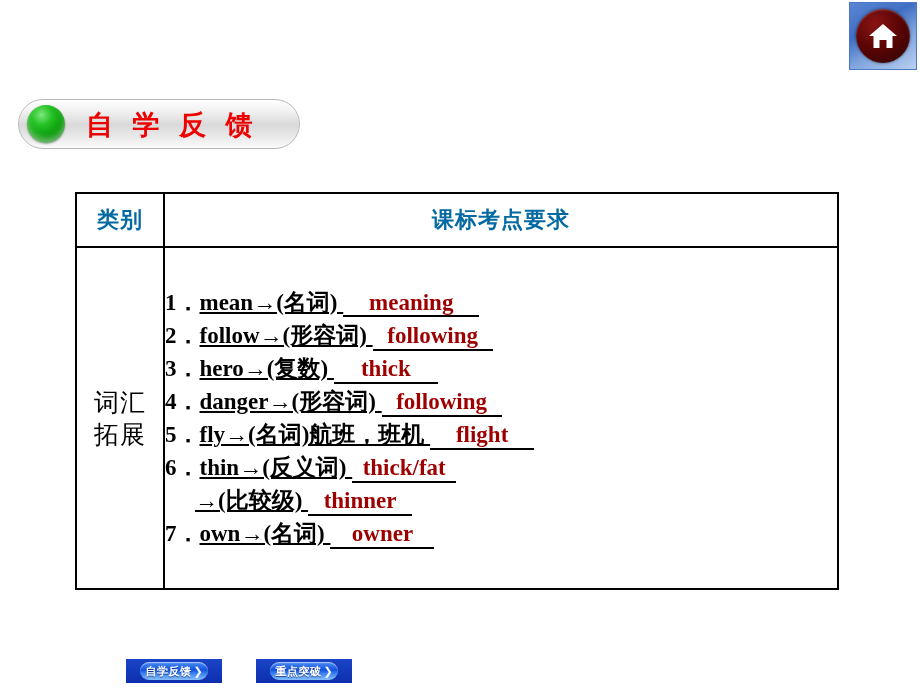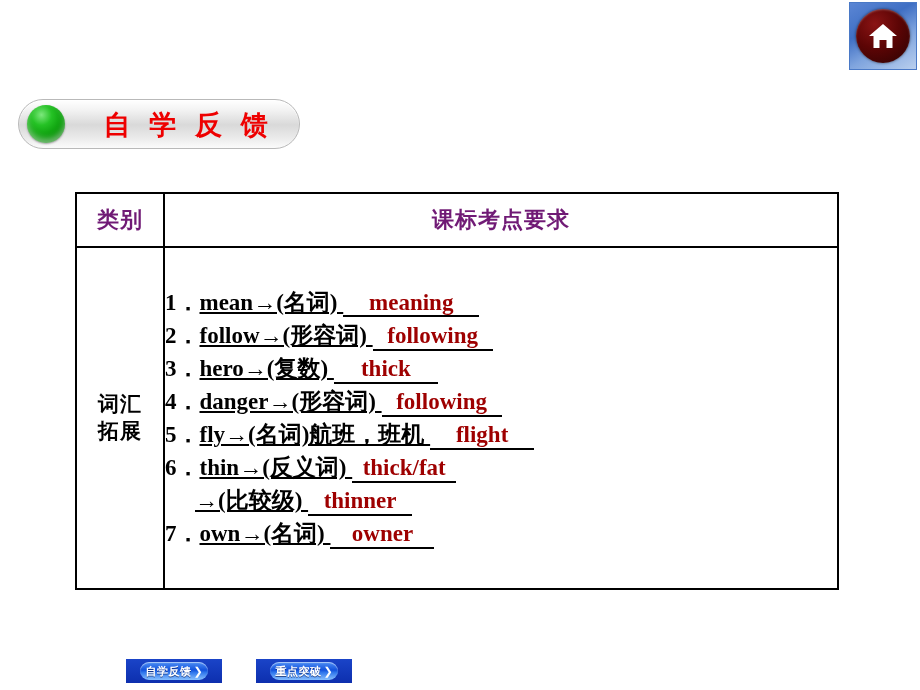--- a/index.html
+++ b/index.html
@@ -89,22 +89,22 @@
     height: 38px;
     border-radius: 50%;
     background: radial-gradient(circle at 38% 26%, #7de87d 0%, #25c225 28%, #089808 62%, #026402 100%);
     box-shadow: inset 0 -4px 6px rgba(255,255,255,0.45), 0 1px 2px rgba(0,0,0,0.35);
   }
   #banner-label {
     position: absolute;
     left: 68px;
     top: 8px;
     width: 205px;
-    text-align: center;
-    font-family: Liberation Serif, serif;
+    text-align: left;
+    font-family: Liberation Sans, sans-serif;
     font-size: 27px;
     font-weight: bold;
     color: #ee0000;
     letter-spacing: 6px;
     white-space: nowrap;
   }
 
   
   #vocab-table {
     position: absolute;
@@ -120,28 +120,28 @@
     vertical-align: middle;
   }
   .col-cat { width: 88px; }
 
   .th-cell {
     height: 52px;
     text-align: center;
     font-family: "Liberation Sans", "DejaVu Sans", sans-serif;
     font-size: 22px;
     font-weight: bold;
-    color: #701a75;
+    color: #0369a1;
     letter-spacing: 1px;
   }
   .cat-cell {
     text-align: center;
     font-family: "Liberation Sans", "DejaVu Sans", sans-serif;
-    font-size: 21px;
-    font-weight: bold;
+    font-size: 25px;
+    font-weight: normal;
     color: #000000;
     line-height: 1.28;
     letter-spacing: 1px;
   }
   .body-cell {
     height: 340px;
     padding: 10px 0 12px 18px;
   }
 
   .entry-list {

